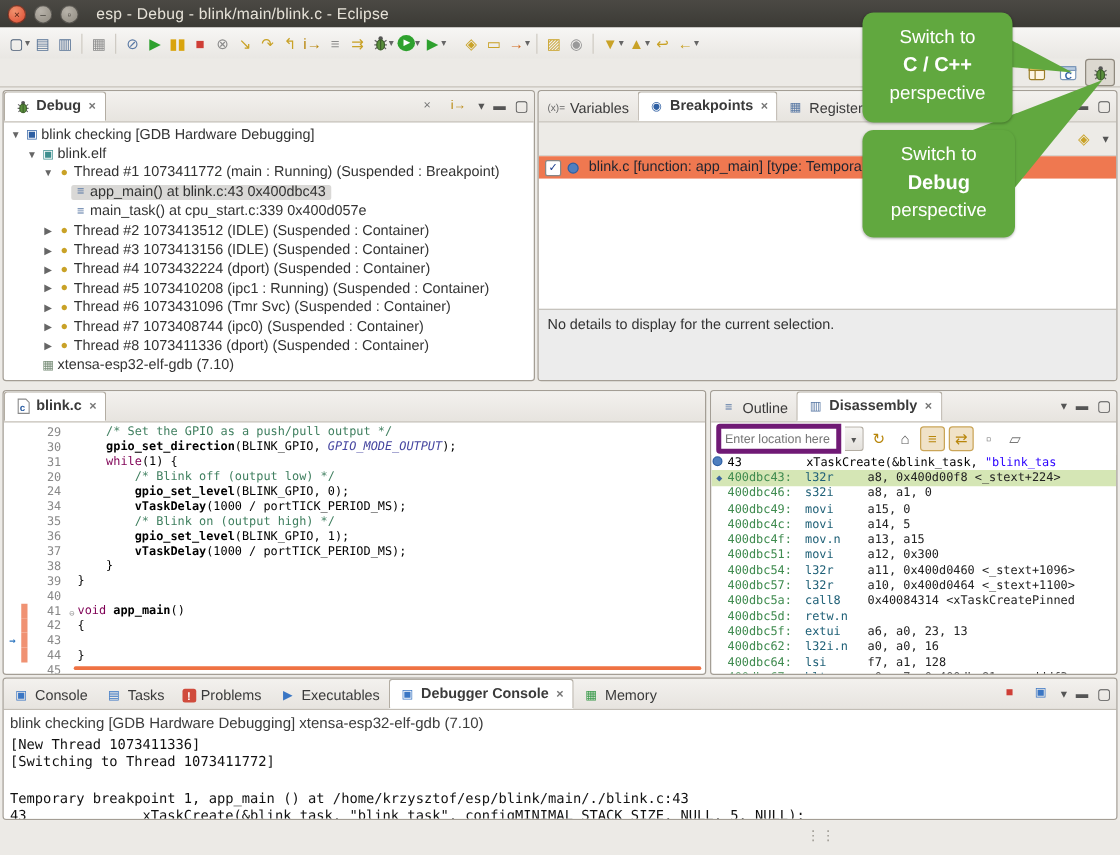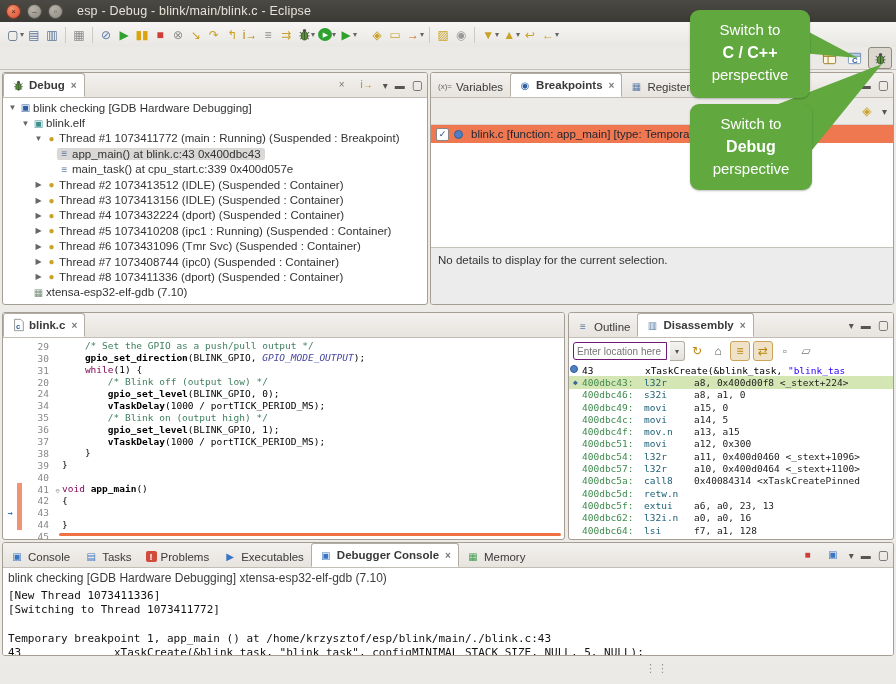--- a/index.html
+++ b/index.html
@@ -66,21 +66,21 @@
   .ediff.chg{background:#f09273;}
   .enum{width:27px;flex:none;text-align:right;color:#888;padding-right:4px;}
   .efold{width:9px;flex:none;font-size:7px;color:#999;text-align:center;}
   .ecode{flex:1;height:100%;display:flex;align-items:center;}
   .eline.cur .ecode,.eline.cur .efold{background:#d5e6b5;}
   .tk-cmt{color:#3F7F5F;} .tk-kw{color:#7F0055;font-weight:normal;} .tk-s{color:#2A00FF;}
   .tk-fn{color:#000;font-weight:600;} .tk-enum{color:#4646a0;font-style:italic;} .tk-p{color:#000;}
   #ed-hscroll{position:absolute;left:56px;right:3px;bottom:3px;height:3px;background:#ef7243;border-radius:2px;}
   
   #dis-toolbar{height:26px;flex:none;display:flex;align-items:center;gap:3px;padding:0 4px;background:#fff;}
-  #dis-location{width:86px;height:16px;font-size:10px;border:1px solid #701a75;border-radius:3px 0 0 3px;
+  #dis-location{width:86px;height:16px;font-size:10px;border:4px solid #701a75;border-radius:3px 0 0 3px;
     padding:0 3px;color:#888;font-family:inherit;outline:none;background:#fff;}
   #dis-loc-dd{width:14px;height:18px;border:1px solid #b3ada3;border-left:none;border-radius:0 3px 3px 0;
     background:linear-gradient(#f5f4f2,#e4e1dc);display:flex;align-items:center;justify-content:center;font-size:8px;color:#555;}
   #dis-rows{flex:1;overflow:hidden;font-family:"DejaVu Sans Mono",monospace;font-size:9.5px;}
   .drow{display:flex;height:12.3px;align-items:center;white-space:pre;}
   .drow.cur{background:#d5e6b5;}
   .dmark{width:13px;flex:none;text-align:center;font-size:8px;color:#3b66a0;}
   .daddr{width:62px;flex:none;color:#3f8b4f;}
   .dmn{width:50px;flex:none;color:#1f6077;}
   .dops{flex:1;color:#222;overflow:hidden;}

